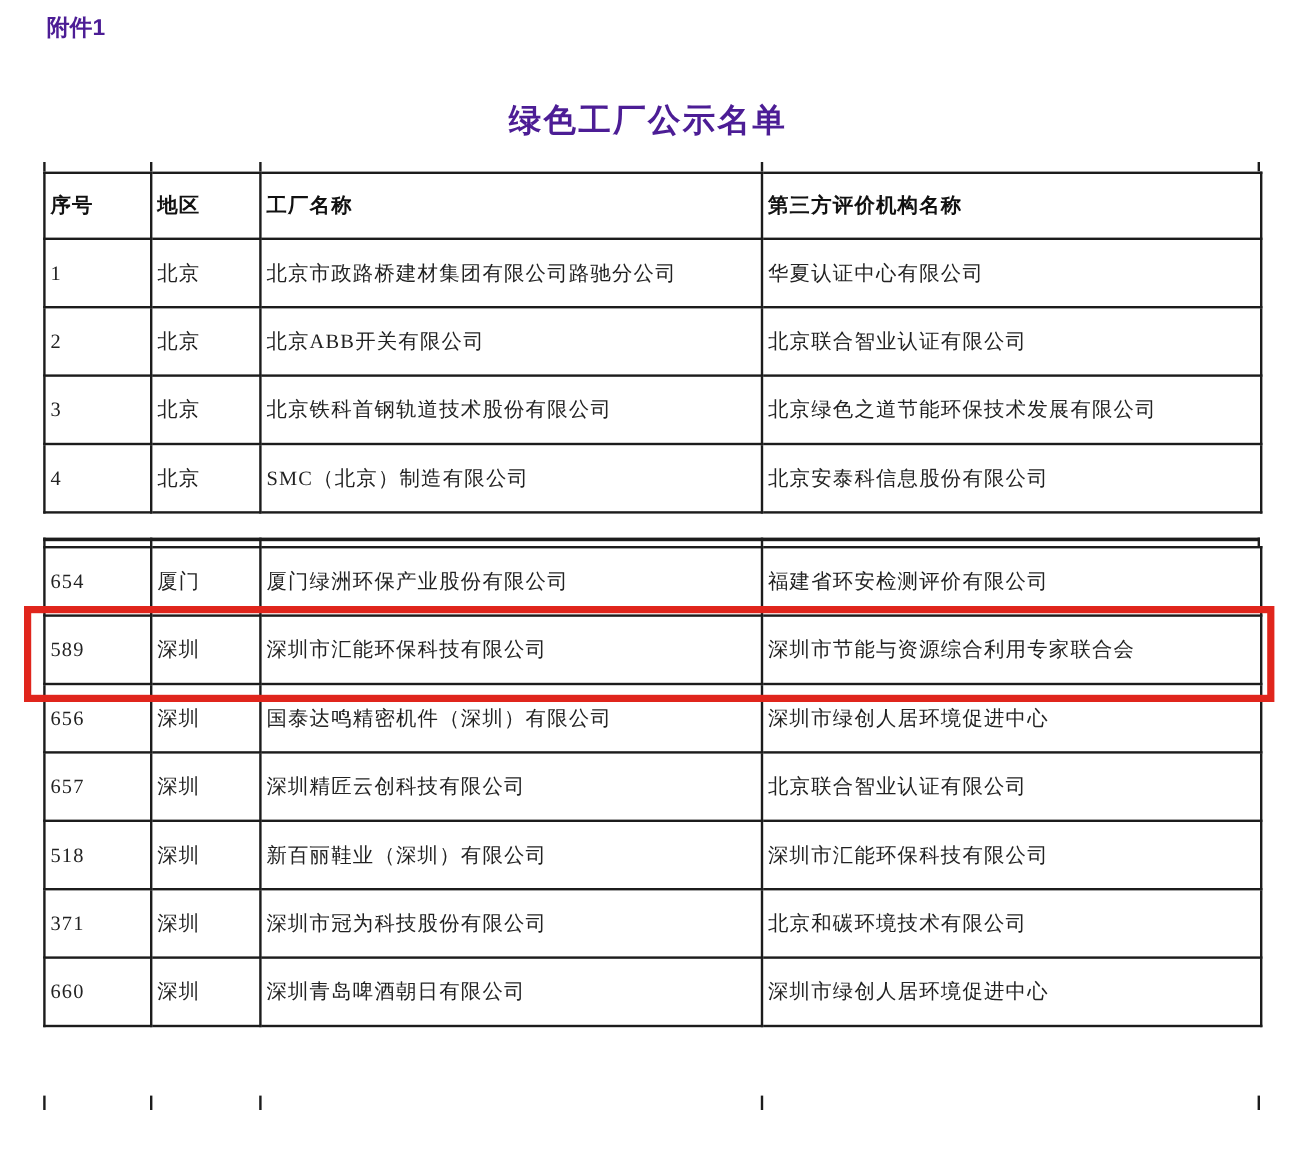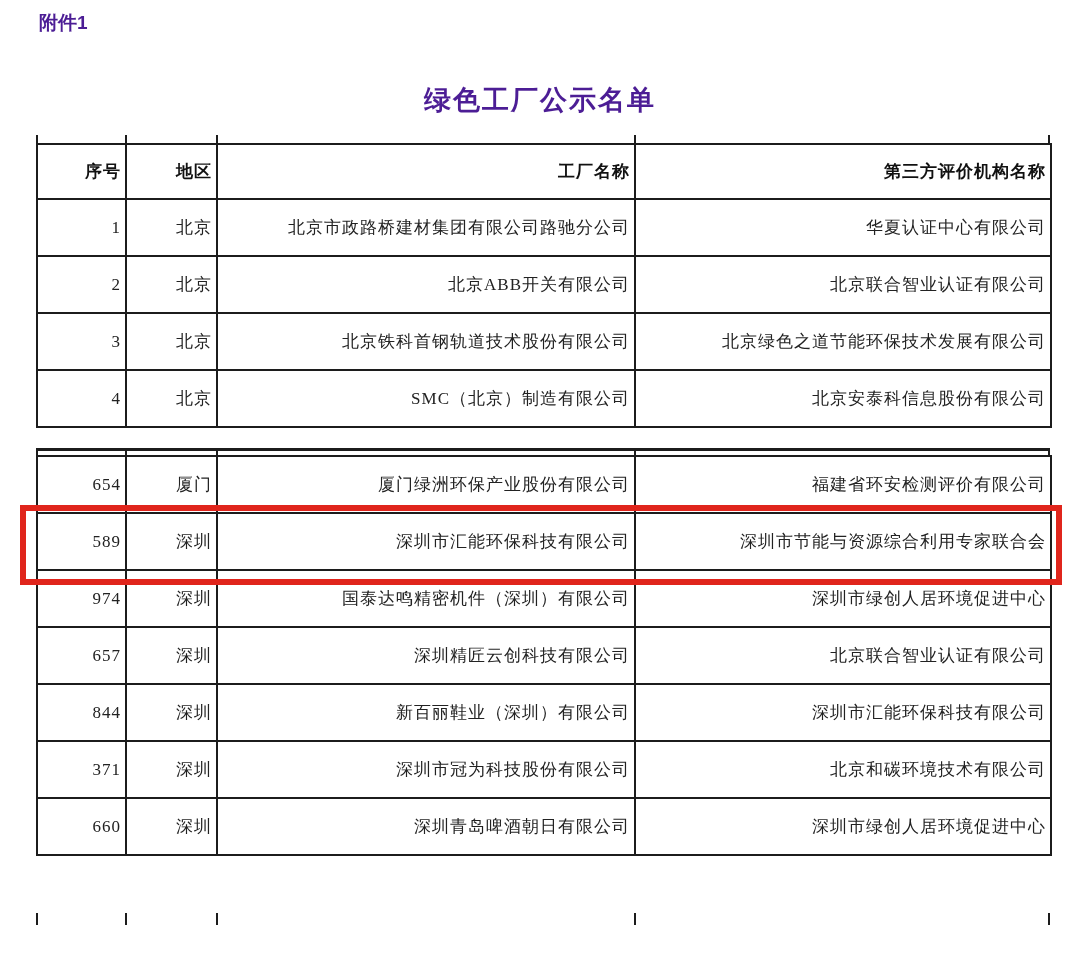--- a/index.html
+++ b/index.html
@@ -18,21 +18,21 @@
     font-family:"Liberation Sans","DejaVu Sans",sans-serif;
     font-weight:bold;font-size:27px;letter-spacing:2px;color:#4c1d95;
   }
   table.list{
     position:absolute;left:36px;width:1014px;
     border-collapse:collapse;table-layout:fixed;background:#fff;
   }
   #table-1{top:143px;}
   #table-2{top:455px;}
   table.list th, table.list td{
-    border:2px solid #1c1c1c;text-align:right;vertical-align:middle;
+    border:2px solid #1c1c1c;text-align:left;vertical-align:middle;
     padding:0 4px;overflow:hidden;white-space:nowrap;
   }
   table.list th{
     height:53px;font-family:"Liberation Sans","DejaVu Sans",sans-serif;
     font-weight:bold;font-size:17px;letter-spacing:1px;color:#111;
   }
   table.list td{height:55px;font-size:17px;letter-spacing:1px;color:#222;}
   td.c-no{font-size:18px;letter-spacing:0;}
   .col-no{width:89px;} .col-region{width:91px;}
   .col-factory{width:418px;} .col-agency{width:416px;}
@@ -121,33 +121,33 @@
         <td class="c-factory">厦门绿洲环保产业股份有限公司</td>
         <td class="c-agency">福建省环安检测评价有限公司</td>
       </tr>
       <tr>
         <td class="c-no">589</td>
         <td class="c-region">深圳</td>
         <td class="c-factory">深圳市汇能环保科技有限公司</td>
         <td class="c-agency">深圳市节能与资源综合利用专家联合会</td>
       </tr>
       <tr>
-        <td class="c-no">974</td>
+        <td class="c-no">656</td>
         <td class="c-region">深圳</td>
         <td class="c-factory">国泰达鸣精密机件（深圳）有限公司</td>
         <td class="c-agency">深圳市绿创人居环境促进中心</td>
       </tr>
       <tr>
         <td class="c-no">657</td>
         <td class="c-region">深圳</td>
         <td class="c-factory">深圳精匠云创科技有限公司</td>
         <td class="c-agency">北京联合智业认证有限公司</td>
       </tr>
       <tr>
-        <td class="c-no">844</td>
+        <td class="c-no">518</td>
         <td class="c-region">深圳</td>
         <td class="c-factory">新百丽鞋业（深圳）有限公司</td>
         <td class="c-agency">深圳市汇能环保科技有限公司</td>
       </tr>
       <tr>
         <td class="c-no">371</td>
         <td class="c-region">深圳</td>
         <td class="c-factory">深圳市冠为科技股份有限公司</td>
         <td class="c-agency">北京和碳环境技术有限公司</td>
       </tr>

